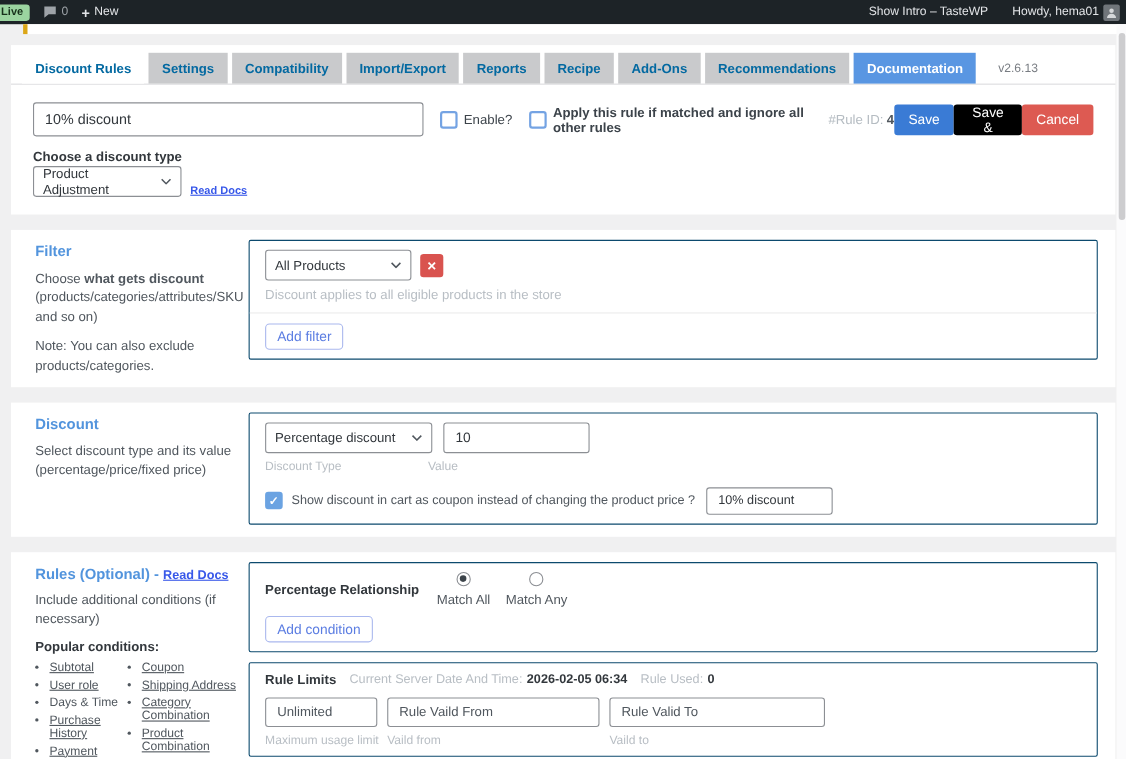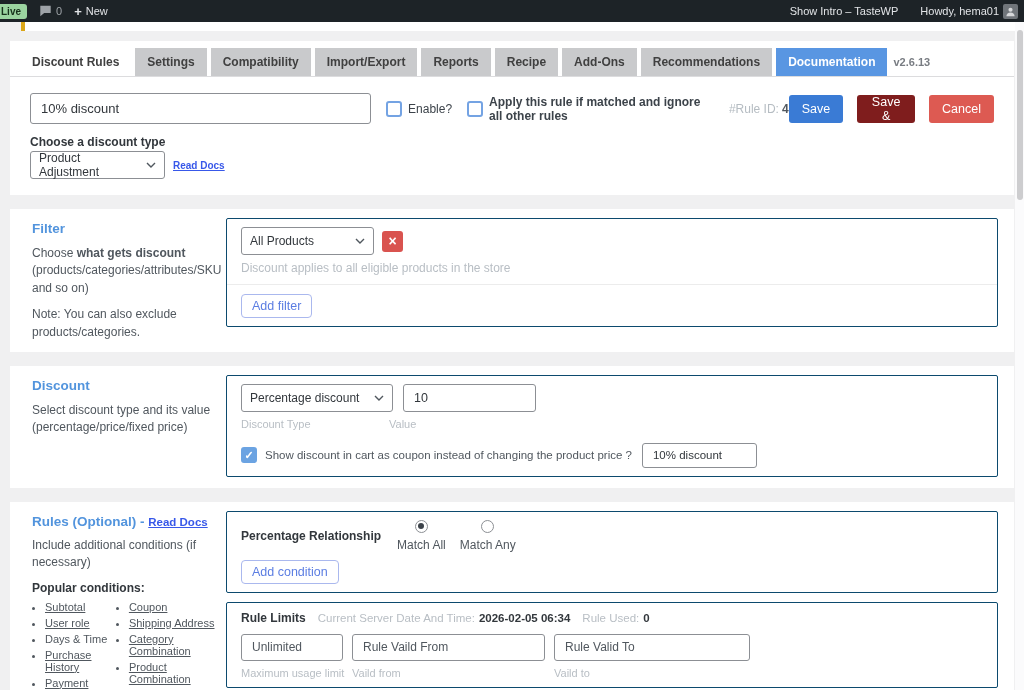--- a/index.html
+++ b/index.html
@@ -17,45 +17,45 @@
   .avatar { width:15px; height:15px; background:#70757a; border-radius:2px; display:flex; align-items:center; justify-content:center; }
 
   
   .notice-strip { margin-left:21px; height:9px; background:#fff; border-left:4px solid #dba617; }
 
   .main { margin:10px 10px 0; }
   .card { background:#fff; margin-bottom:14px; }
 
   
   .tabs-row { padding:7px 10px 0; border-bottom:1px solid #dcdcde; display:flex; align-items:center; gap:4px; }
-  .tab { padding:7px 12px; background:#c9cacc; font-size:12px; font-weight:bold; color:#404040; white-space:nowrap; }
+  .tab { padding:7px 12px; background:#c9cacc; font-size:12px; font-weight:bold; color:#0369a1; white-space:nowrap; }
   .tab.active { background:#fff; }
   .tab.doc { background:#5996e2; color:#fff; }
-  .tabs-version { font-size:11px; font-weight:bold; color:#787c82; margin-left:2px; }
+  .tabs-version { font-size:11px; font-weight:normal; color:#787c82; margin-left:16px; }
 
   
   .name-row { padding:16px 20px 0; display:flex; align-items:center; }
   .text-input { border:1px solid #8c8f94; border-radius:3px; height:31px; padding:0 10px; font-size:13px; color:#32373c; font-family:"Liberation Sans",sans-serif; background:#fff; }
   .name-input { width:428px; }
   .chk { width:16px; height:16px; border:2px solid #74a3e3; border-radius:3px; background:#fff; flex-shrink:0; }
   .chk.checked { background:#6ba3e2; border-color:#6ba3e2; color:#fff; font-size:11px; font-weight:bold; display:flex; align-items:center; justify-content:center; }
   .chk-group { display:flex; align-items:center; margin-left:15px; }
   .chk-group .lbl { font-size:12px; margin-left:6px; color:#3c434a; }
   .chk-group .lbl.strong { font-weight:600; }
   .ruleid { margin-left:14px; font-size:12px; color:#b5bcc2; white-space:nowrap; }
   .ruleid b { color:#50575e; margin-left:3px; }
-  .btns { margin-left:auto; display:flex; gap:14px; }
+  .btns { margin-left:auto; display:flex; gap:0; }
   .btn { border:none; height:28px; padding:0 13px; border-radius:3px; color:#fff; font-size:12.5px; font-family:"Liberation Sans",sans-serif; cursor:pointer; }
   .btn-save { background:#3a7bd5; }
-  .btn-saveclose { background:#7f1d1d; }
+  .btn-saveclose { background:#000000; }
   .btn-cancel { background:#dd5a52; }
 
   .type-row { padding:11px 20px 16px; }
   .type-row .mini-heading { font-size:12px; font-weight:bold; color:#32373c; margin-bottom:2px; }
-  .type-line { display:flex; align-items:center; gap:8px; }
+  .type-line { display:flex; align-items:flex-end; gap:8px; }
   .fselect { border:1px solid #8c8f94; border-radius:3px; height:28px; background:#fff; display:flex; align-items:center; justify-content:space-between; padding:0 8px; font-size:12px; color:#32373c; }
   .readdocs { font-size:10px; font-weight:bold; color:#3858e9; text-decoration:underline; }
 
   
   .section { display:flex; padding:9px 16px 11px; }
   .left-col { width:200px; flex-shrink:0; padding:3px 10px 0 6px; }
   .section-heading { color:#5294dd; font-weight:bold; font-size:13.5px; margin-bottom:9px; }
   .left-col p { font-size:12px; color:#50575e; line-height:1.45; }
   .left-col p.space { margin-top:9px; }
   .panel { flex:1; border:1px solid #0c4a6e; border-radius:2px; padding:8px 14px; background:#fff; align-self:flex-start; width:100%; }

